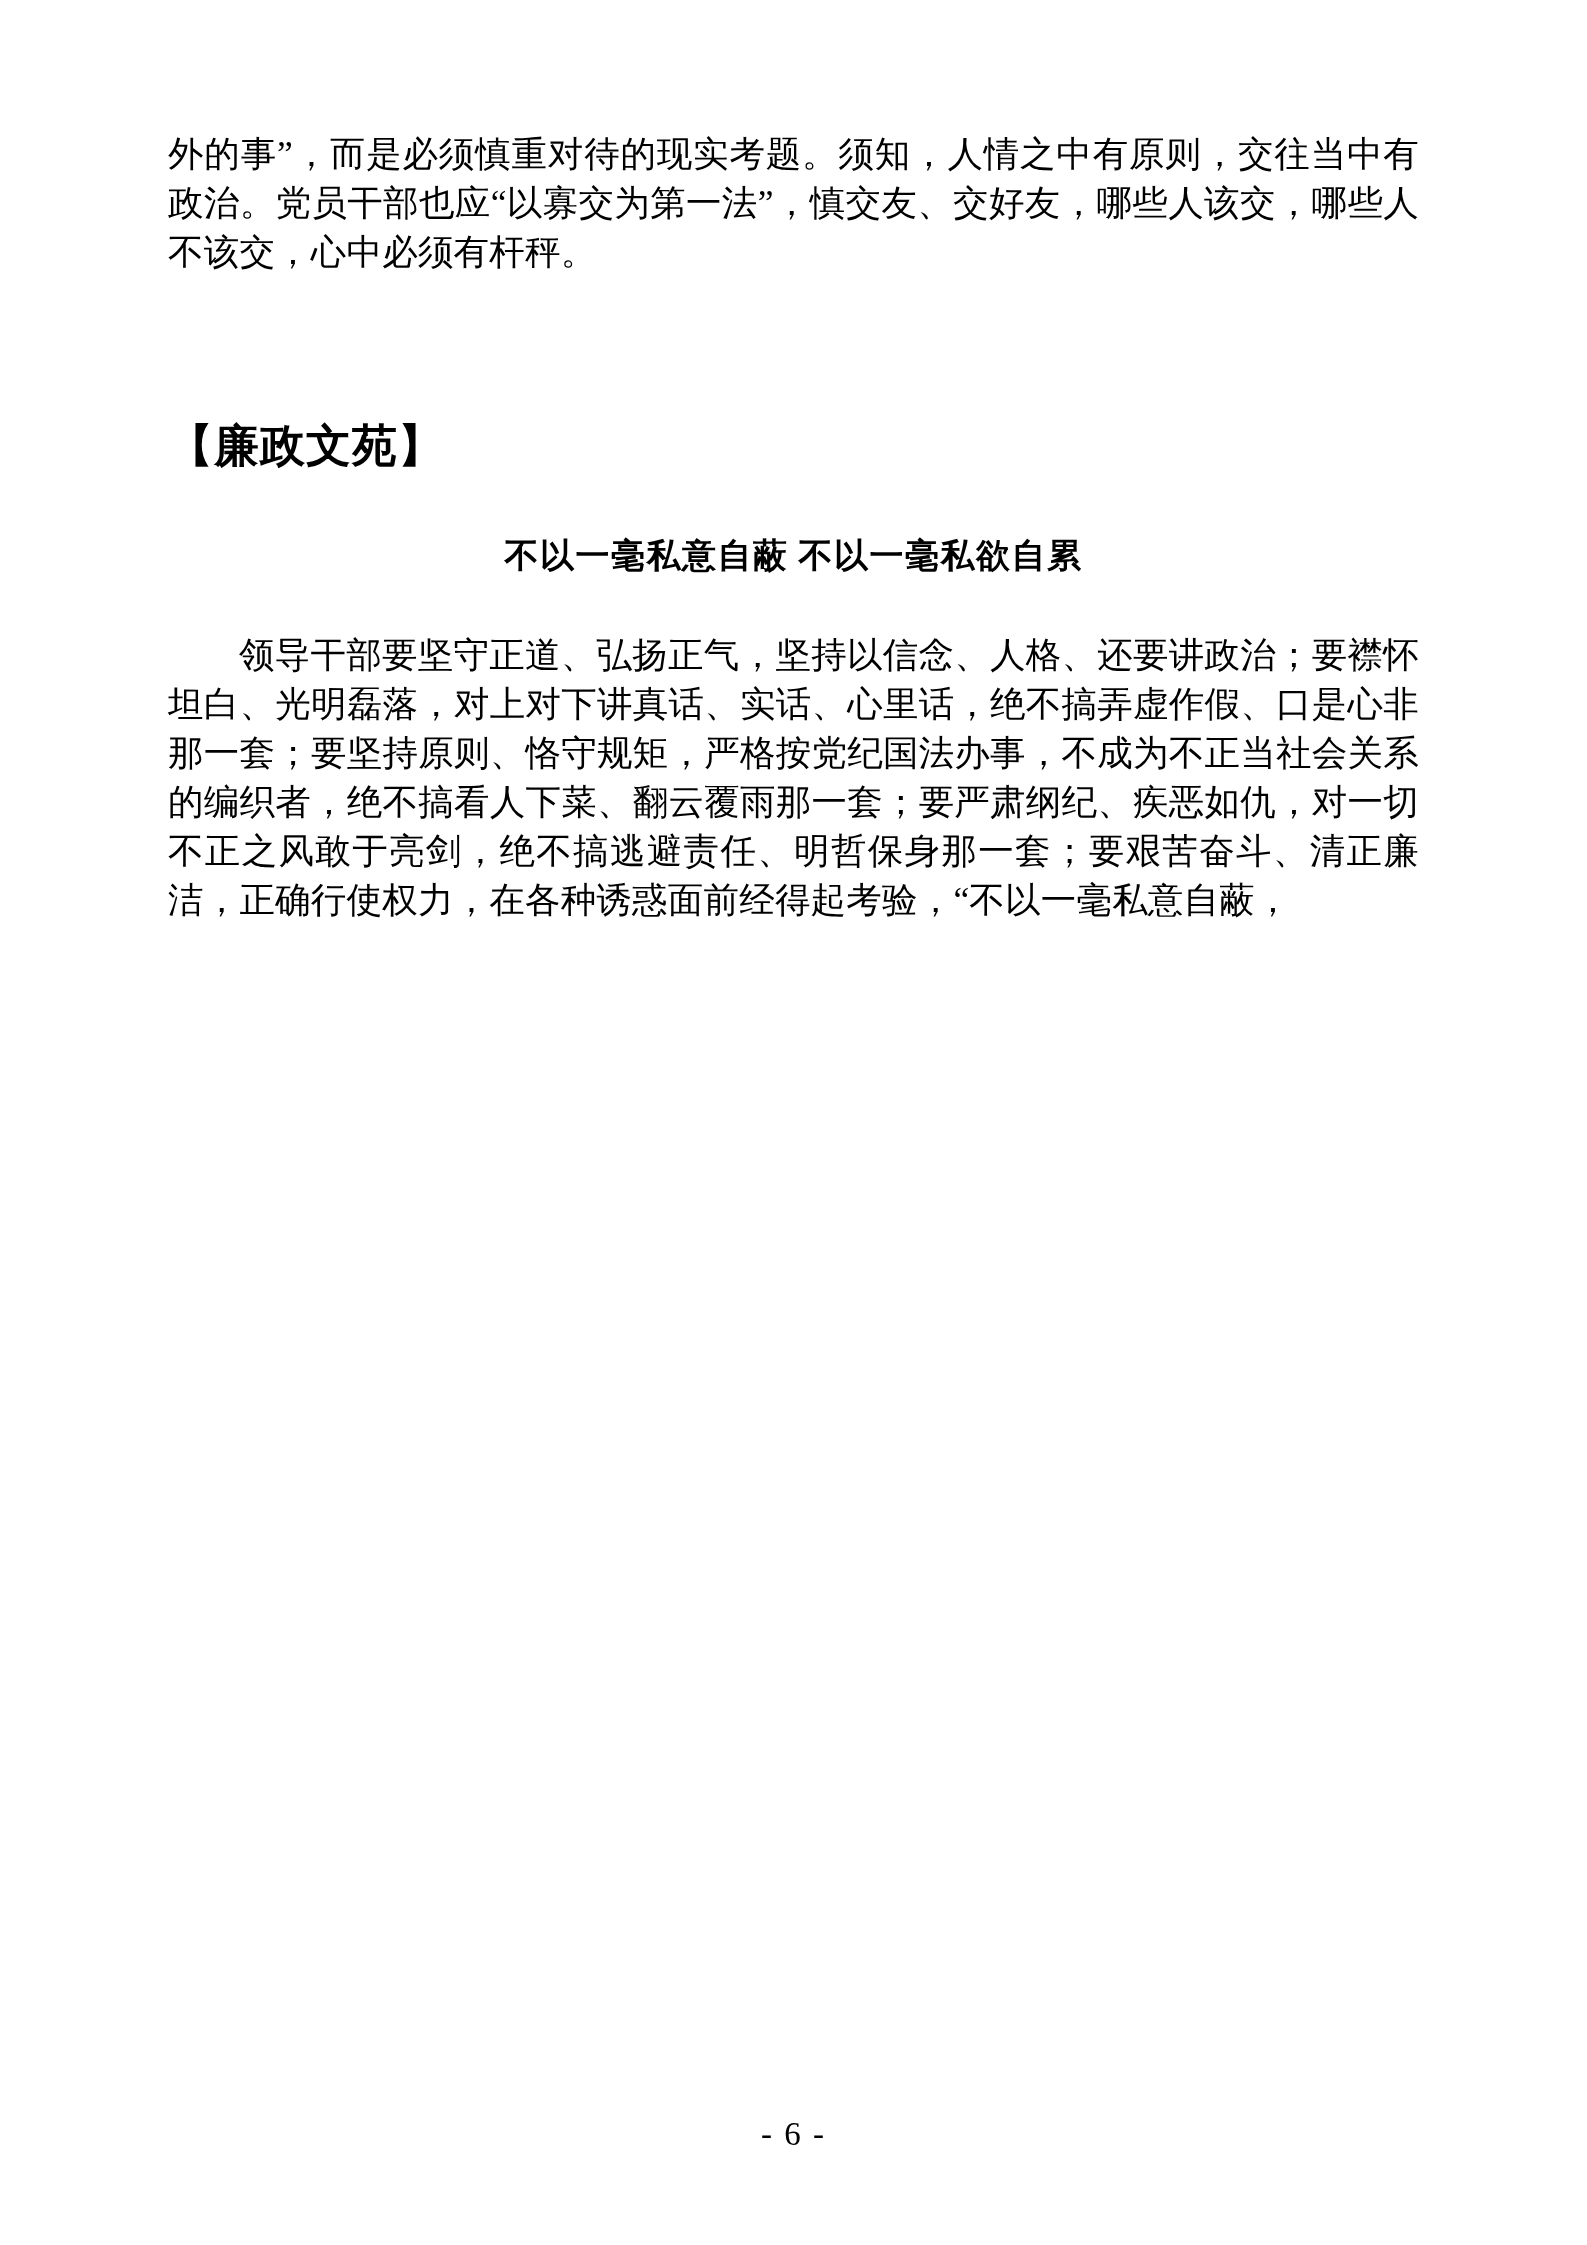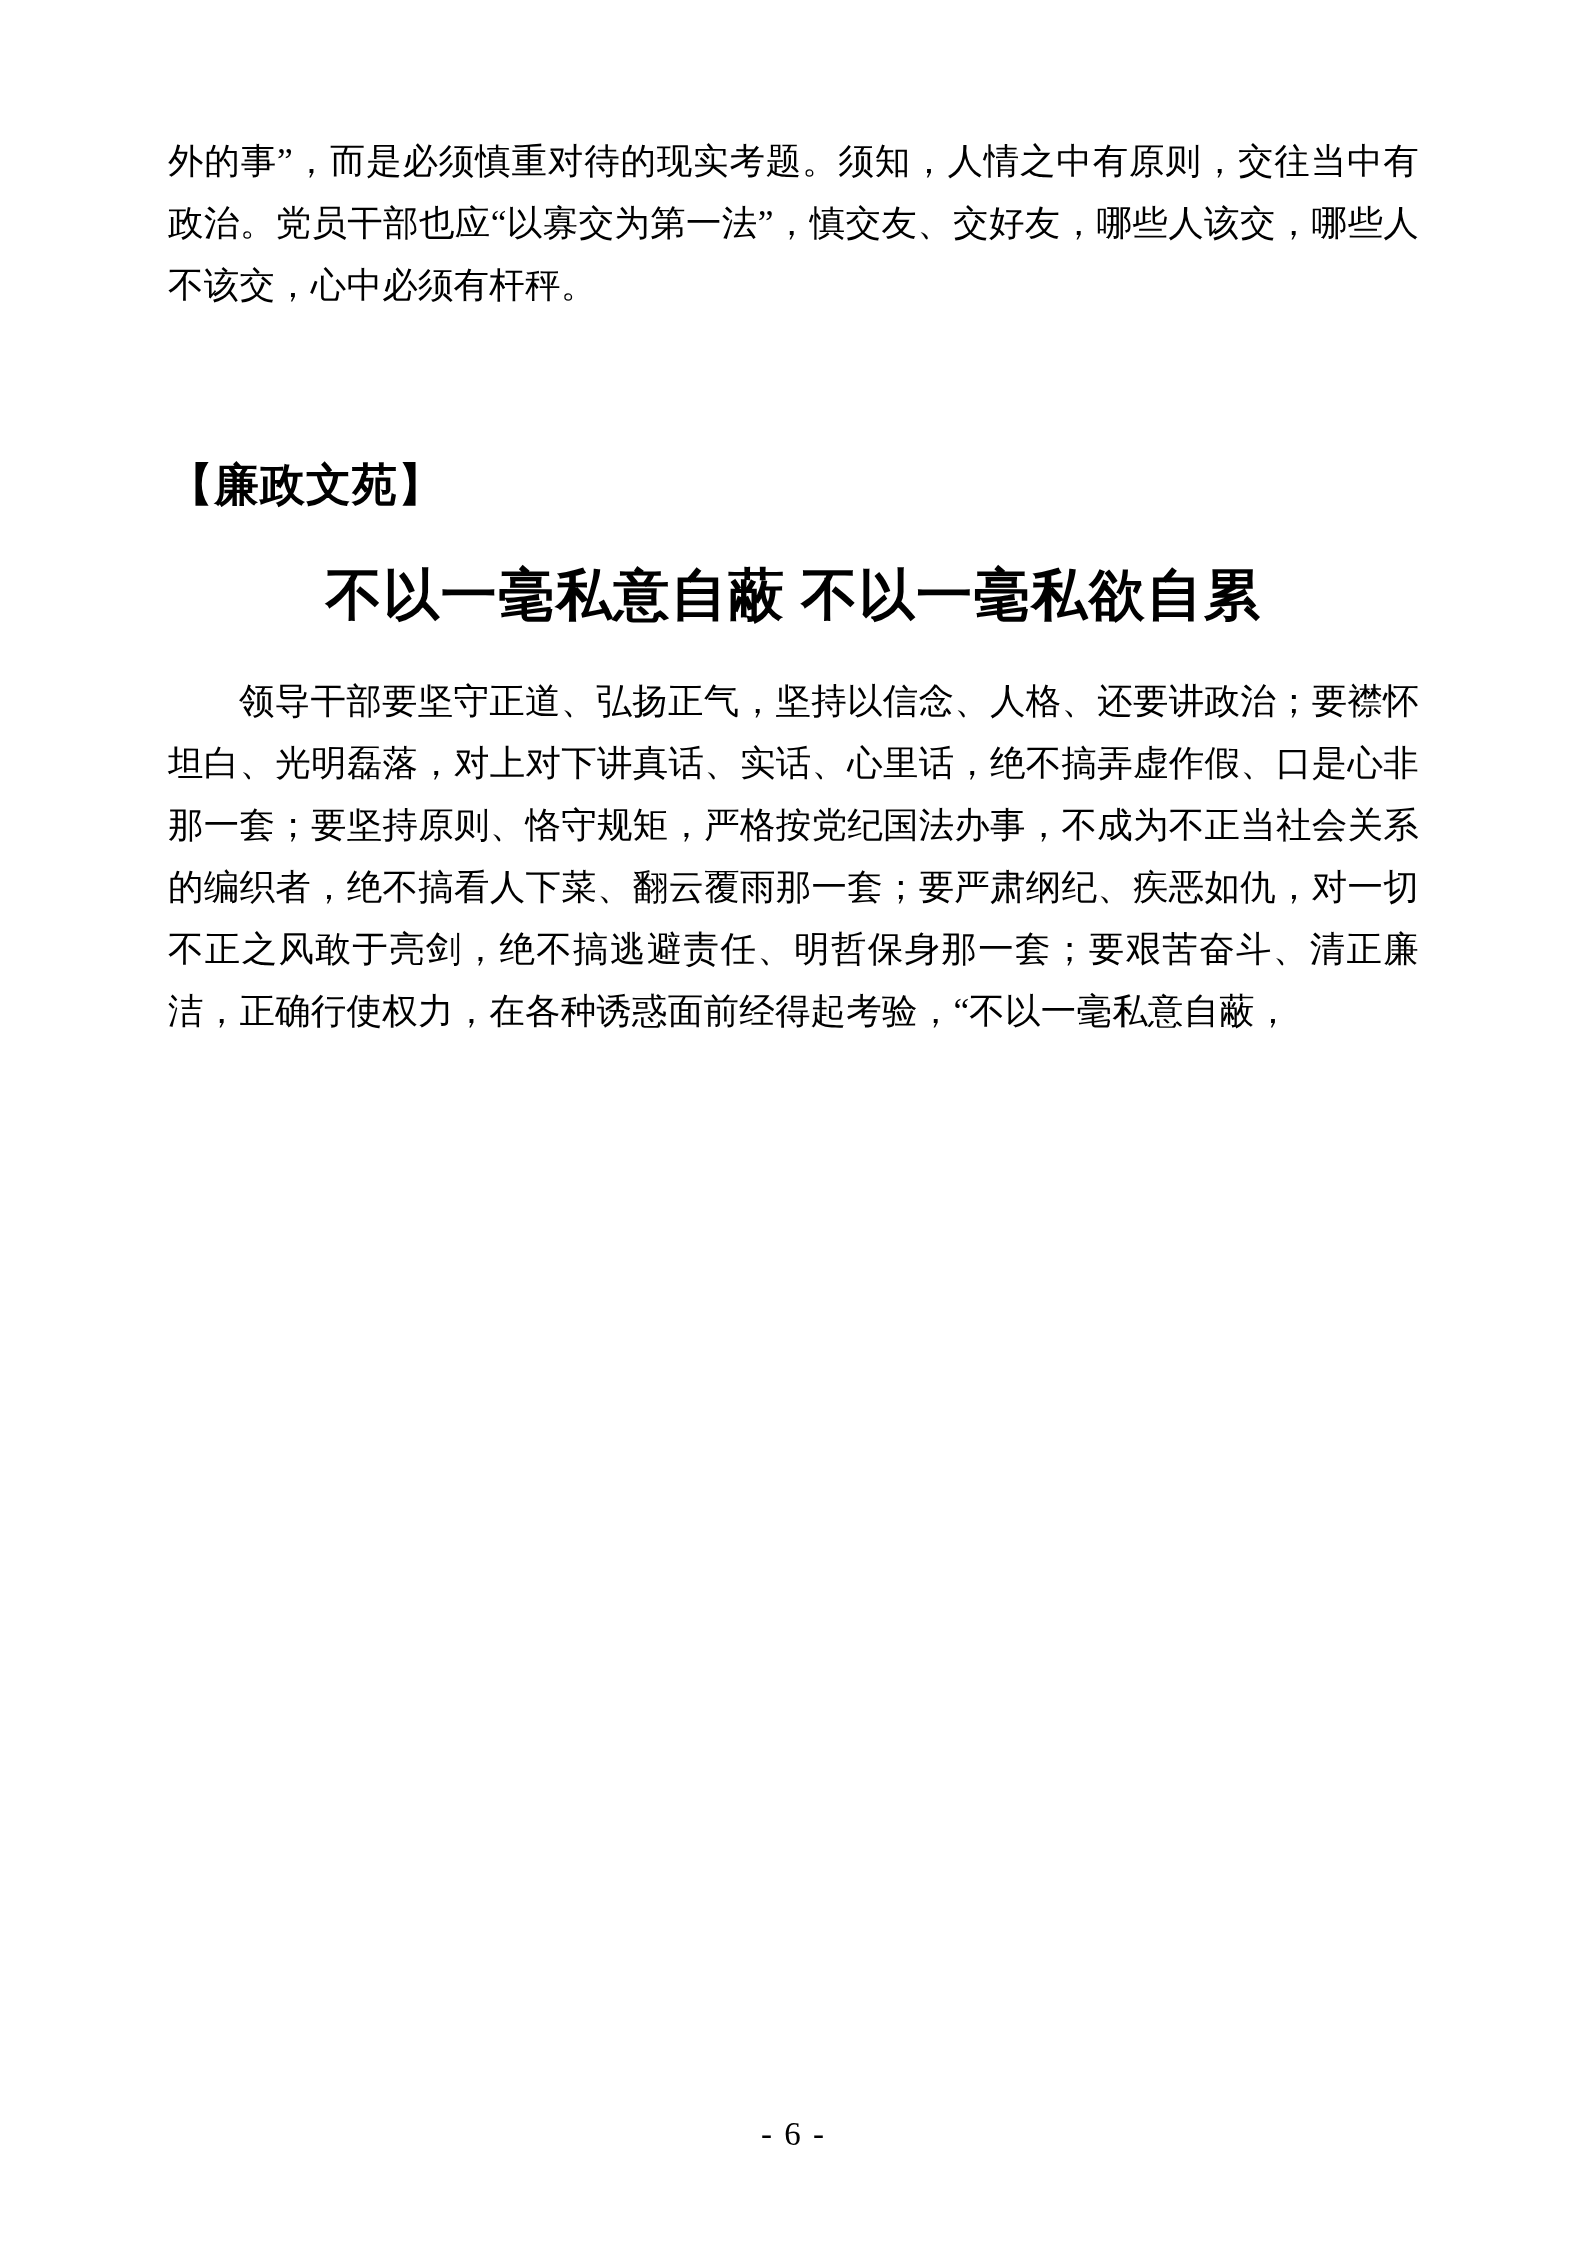--- a/index.html
+++ b/index.html
@@ -19,21 +19,21 @@
     position: absolute;
     left: 0;
     top: 0;
     width: 1587px;
     height: 2245px;
     box-sizing: border-box;
     padding: 130px 168px 60px 168px;
   }
   .body-text {
     font-size: 35.5px;
-    line-height: 62px;
+    line-height: 49px;
     text-align: justify;
     text-justify: inter-ideograph;
     letter-spacing: 0.2px;
   }
   .para {
     margin: 0;
     text-indent: 2em;
   }
   .para.noindent {
     text-indent: 0;
@@ -43,21 +43,21 @@
   }
   .section-tag {
     font-size: 45px;
     line-height: 62px;
     font-weight: bold;
     letter-spacing: 1px;
   }
   .article-title {
     margin-top: 46px;
     text-align: center;
-    font-size: 56px;
+    font-size: 34px;
     line-height: 66px;
     font-weight: bold;
     letter-spacing: 1.5px;
   }
   .after-title-gap {
     height: 42px;
   }
   .page-number {
     position: absolute;
     left: 0;

